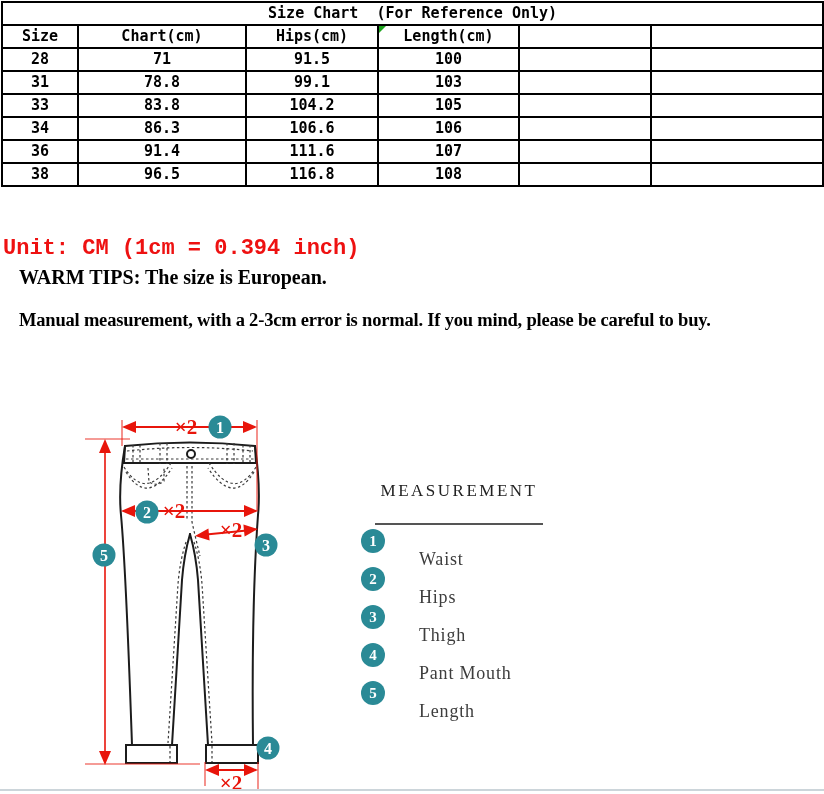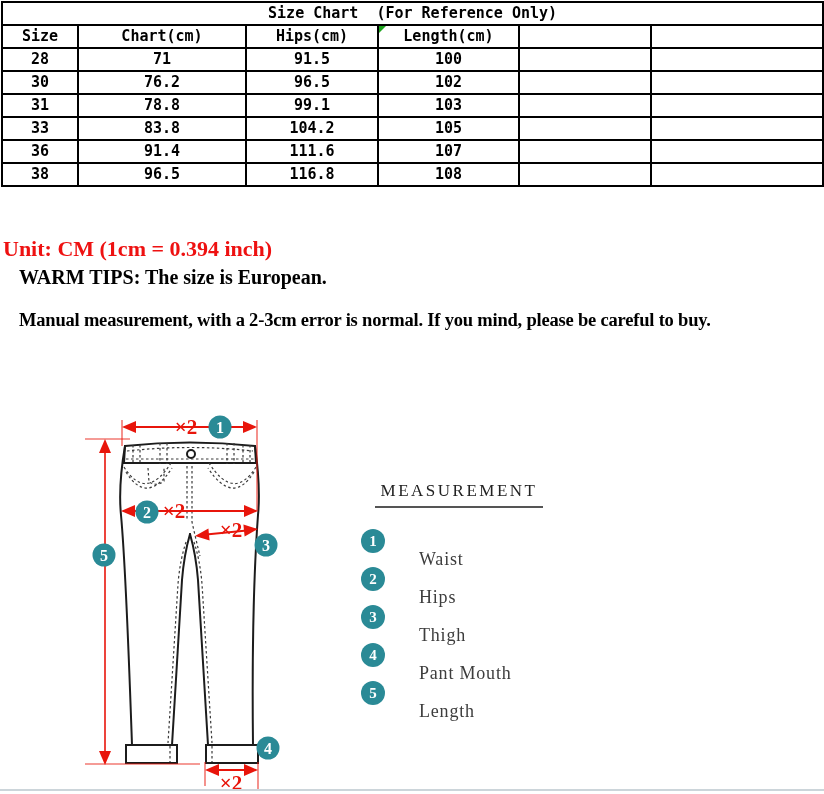--- a/index.html
+++ b/index.html
@@ -12,21 +12,21 @@
   table.size-table td,table.size-table th{
     border:2px solid #000;height:21px;padding:0;text-align:center;vertical-align:middle;
     font-family:"DejaVu Sans Mono",monospace;font-weight:bold;color:#000;font-size:15px;line-height:1;}
   td.title-cell{border:2px solid #000;font-size:16px;white-space:pre;}
   th.hdr{font-size:15px;position:relative;}
   .green-flag{position:absolute;top:0;left:0;width:0;height:0;
     border-top:7px solid #1fa51f;border-right:7px solid transparent;}
 
   
   .notes{position:absolute;left:3px;top:236px;width:821px;white-space:nowrap;}
-  .unit-line{font-family:Liberation Serif, serif;font-weight:bold;font-size:22px;
+  .unit-line{font-family:Liberation Mono, monospace;font-weight:bold;font-size:22px;
     color:#ee1111;line-height:26px;margin:0;}
   .tip{font-family:"Liberation Serif",serif;font-weight:bold;color:#000;margin:16px;}
   .tip.l1{font-size:20px;line-height:27px;margin-top:2px;}
   .tip.l2{font-size:18.5px;line-height:27px;letter-spacing:-0.3px;}
   .tip.l3{font-size:18.5px;line-height:27px;letter-spacing:-0.2px;}
 
   
   svg.diagram{position:absolute;left:0;top:0;}
   .outline{stroke:#1c1c1c;stroke-width:2;fill:none;stroke-linecap:round;}
   .stitch{stroke:#3a3a3a;stroke-width:1.2;fill:none;stroke-dasharray:2.5 2.5;}
@@ -35,21 +35,21 @@
   .red-fill{fill:#e8150b;stroke:none;}
   .x2{font-family:"Liberation Serif",serif;font-weight:bold;font-size:21px;
     fill:#e8150b;text-anchor:middle;}
   .marker-circle{fill:#2a8a96;stroke:none;}
   .marker-num{font-family:"Liberation Serif",serif;font-weight:bold;font-size:16px;
     fill:#fff;text-anchor:middle;}
 
   
   .legend-heading{position:absolute;left:375px;top:481px;width:168px;text-align:center;
     font-family:"Liberation Serif",serif;font-size:17px;letter-spacing:2.5px;color:#222;
-    border-bottom:2px solid #555;padding-bottom:5px;}
+    border-bottom:2px solid #555;padding-bottom:22px;}
   .legend-items{position:absolute;left:361px;top:522px;}
   .legend-item{display:flex;align-items:center;height:38px;}
   .badge{width:24px;height:24px;border-radius:50%;background:#2a8a96;color:#fff;
     font-family:"Liberation Serif",serif;font-weight:bold;font-size:15px;
     display:flex;align-items:center;justify-content:center;flex:0 0 24px;}
   .legend-label{margin-left:34px;font-family:"Liberation Serif",serif;font-size:18px;
     color:#3d3d3d;letter-spacing:0.8px;white-space:nowrap;margin-top:36px;}
 
   .bottom-line{position:absolute;left:0;top:789px;width:824px;height:0;
     border-top:2px solid #ccd5da;}
@@ -82,40 +82,40 @@
       </tr>
       <tr>
         <td>28</td>
         <td>71</td>
         <td>91.5</td>
         <td>100</td>
         <td></td>
           <td></td>
       </tr>
       <tr>
-        <td>30</td>
-        <td>76.2</td>
-        <td>96.5</td>
-        <td>102</td>
-        <td></td>
-          <td></td>
-      </tr>
-      <tr>
         <td>31</td>
         <td>78.8</td>
         <td>99.1</td>
         <td>103</td>
         <td></td>
           <td></td>
       </tr>
       <tr>
         <td>33</td>
         <td>83.8</td>
         <td>104.2</td>
         <td>105</td>
+        <td></td>
+          <td></td>
+      </tr>
+      <tr>
+        <td>34</td>
+        <td>86.3</td>
+        <td>106.6</td>
+        <td>106</td>
         <td></td>
           <td></td>
       </tr>
       <tr>
         <td>36</td>
         <td>91.4</td>
         <td>111.6</td>
         <td>107</td>
         <td></td>
           <td></td>

